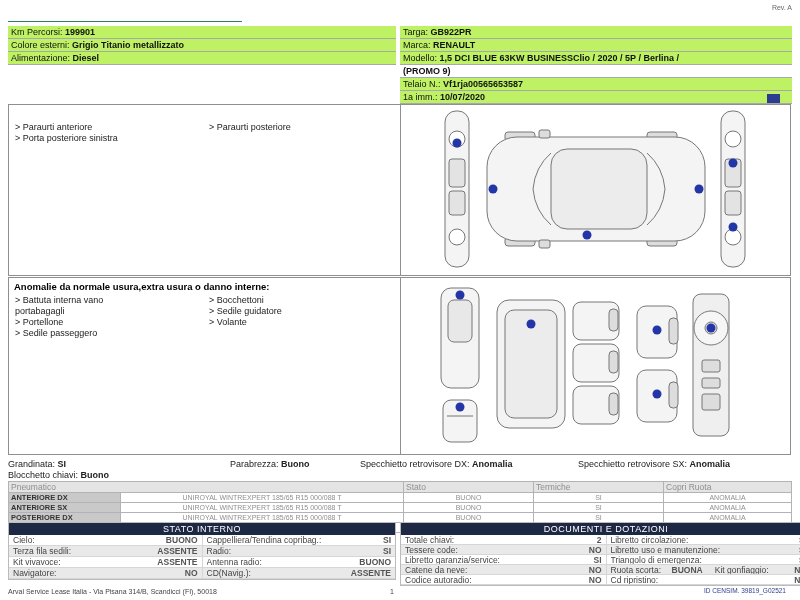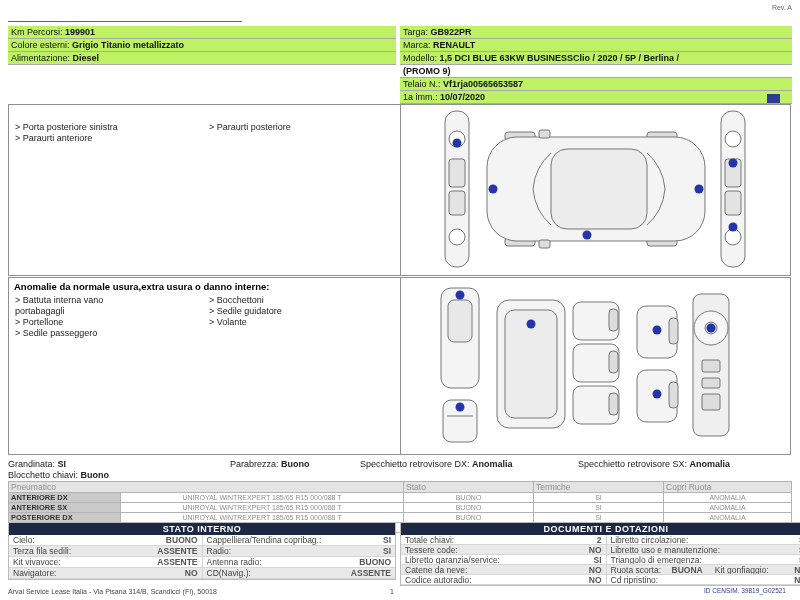--- a/index.html
+++ b/index.html
@@ -40,21 +40,21 @@
   table.tires{position:absolute;left:8px;top:481px;width:783px;border-collapse:collapse;table-layout:fixed}
   .tires td{border:1px solid #b3b3b3;padding:0 2px;overflow:hidden;white-space:nowrap;height:10px}
   .tires tr.thead td{background:#e4e4e4;color:#8f8f8f;font-size:8.5px;height:11px}
   .tires td.pos{background:#c9c9c9;font-weight:bold;color:#333;font-size:7.5px}
   .tires td.spec{text-align:center;color:#909090;font-size:7px}
   .tires td.val{text-align:center;color:#909090;font-size:7px}
 
   .btable{position:absolute;top:522px;border:1px solid #bbb;font-size:8.5px}
   .bt-left{left:8px;width:388px}
   .bt-right{left:400px;width:412px}
-  .bhead{background:#1d2844;color:#fff;font-weight:bold;text-align:center;font-size:9px;height:12px;line-height:12px;letter-spacing:.5px}
+  .bhead{background:#1d2844;color:#fff;font-weight:normal;text-align:center;font-size:9px;height:12px;line-height:12px;letter-spacing:.5px}
   .brow{display:flex;height:11px;line-height:11px;border-bottom:1px solid #d6d6d6}
   .bt-right .brow{height:10px;line-height:10px}
   .brow.alt{background:#e9e9e9}
   .half{flex:1;display:flex;min-width:0;padding:0 4px}
   .half + .half{border-left:1px solid #d6d6d6}
   .half .l{flex:1;color:#444;white-space:nowrap;overflow:hidden}
   .half .v{font-weight:bold;color:#555;margin-left:4px;white-space:nowrap}
   .pair{flex:1;display:flex;min-width:0}
   .pair + .pair{margin-left:12px}
 
@@ -111,22 +111,22 @@
       <span class="lbl">1a imm.:</span>
       <span class="val">10/07/2020</span>
     </div>
   </div>
 
   <div class="corner c1"></div>
   <div class="corner c2"></div>
 
   <div class="box box-ext">
     <div class="col colA">
+      <div>&gt; Paraurti anteriore</div>
       <div>&gt; Porta posteriore sinistra</div>
-      <div>&gt; Paraurti anteriore</div>
     </div>
     <div class="col colB">
       <div>&gt; Paraurti posteriore</div>
     </div>
     <div class="vdiv"></div>
     <div class="diagram">
       <svg viewBox="0 0 389 170">
         <g stroke="#777" stroke-width="1" fill="#f4f4f4">
 
           <rect x="44" y="6" width="24" height="156" rx="11"></rect>

